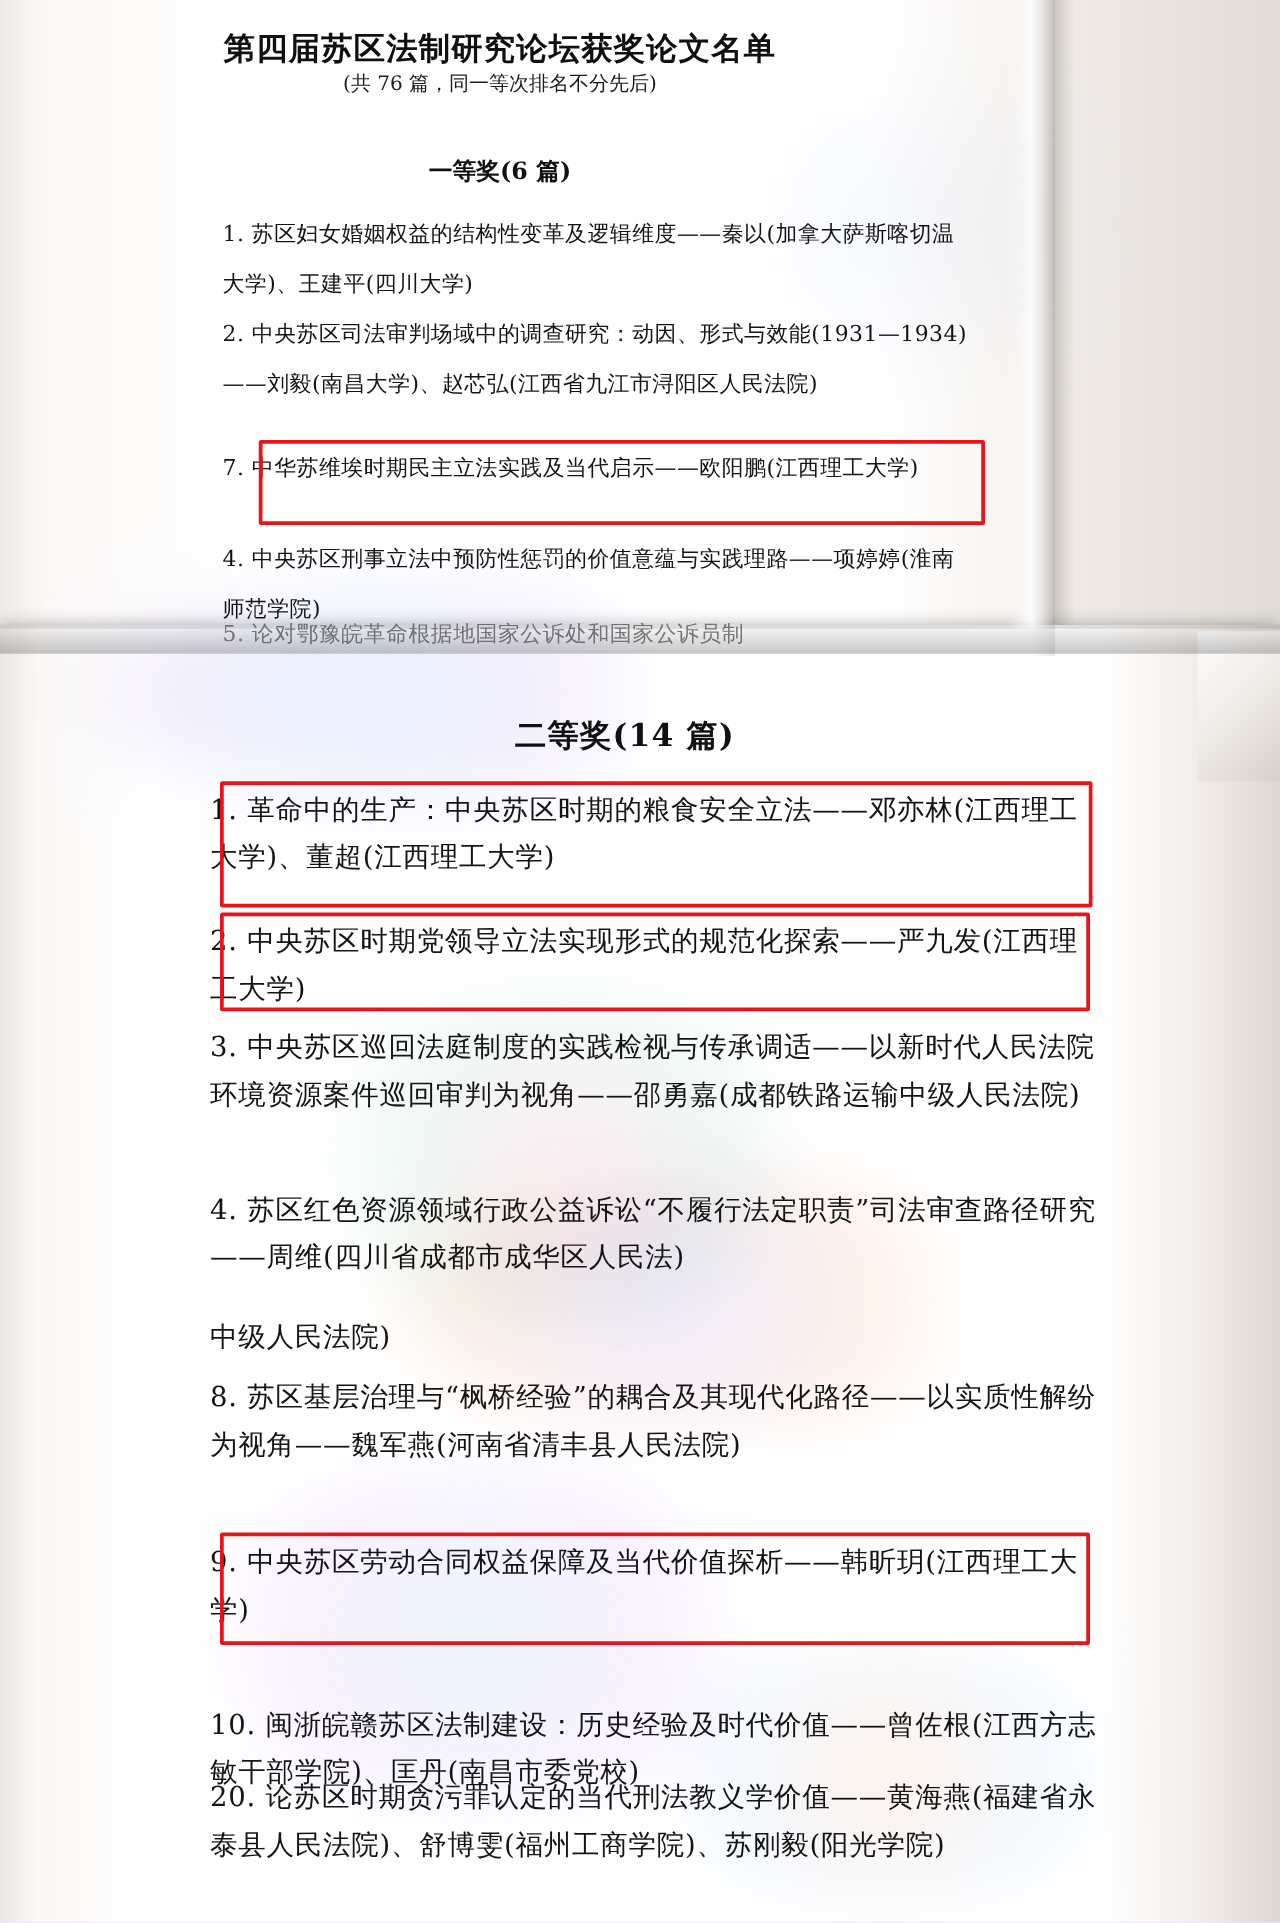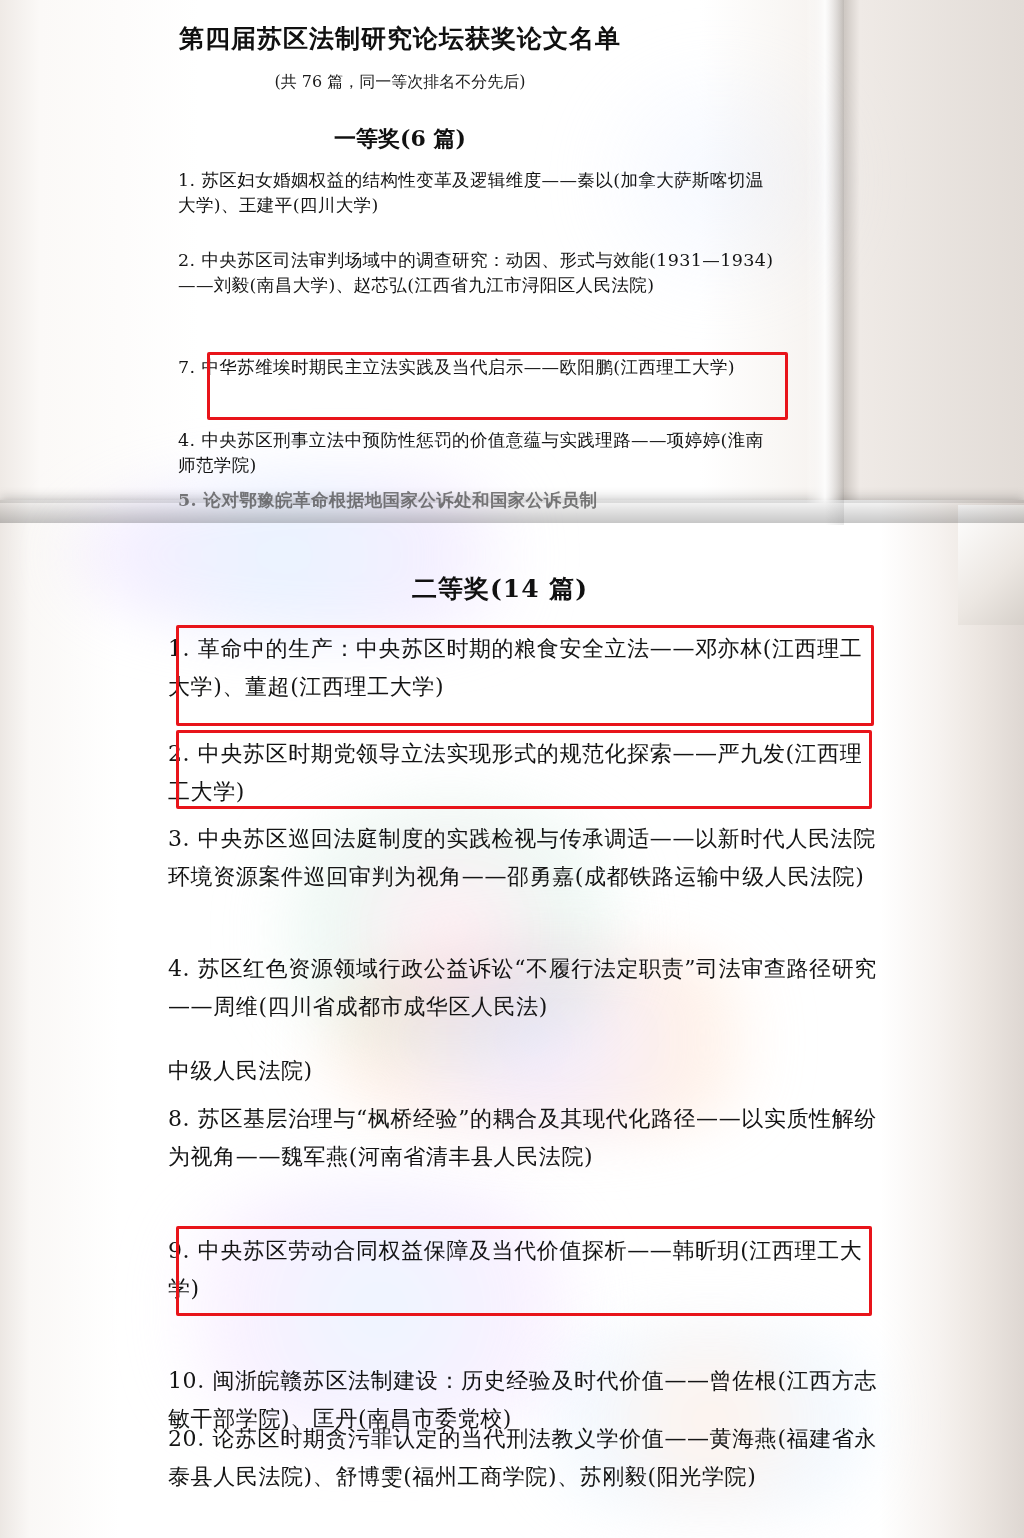--- a/index.html
+++ b/index.html
@@ -76,64 +76,64 @@
     position: absolute;
     left: 0; top: 22px; width: 800px;
     text-align: center;
     font-size: 25px;
     font-weight: bold;
     letter-spacing: 1px;
     color: #101010;
   }
   .doc-subtitle {
     position: absolute;
-    left: 0; top: 72px; width: 800px;
+    left: 0; top: 57px; width: 800px;
     text-align: center;
     font-size: 16px;
     color: #1b1b1b;
   }
   .section-head-1 {
     position: absolute;
     left: 0; top: 124px; width: 800px;
     text-align: center;
-    font-size: 22px;
+    font-size: 19px;
     font-weight: bold;
     color: #111;
   }
   .section-head-2 {
     position: absolute;
     left: 0; top: 572px; width: 1000px;
     text-align: center;
     font-size: 25px;
     font-weight: bold;
     color: #111;
     letter-spacing: 1px;
   }
 
   .entry {
     position: absolute;
     color: #141414;
   }
   .top-entry {
     font-size: 17.5px;
-    line-height: 25px;
+    line-height: 40px;
     letter-spacing: 0.4px;
     left: 178px;
     width: 600px;
   }
 
   .bot-entry {
     font-size: 22px;
     line-height: 38px;
     letter-spacing: 0.6px;
     left: 168px;
     width: 710px;
   }
 
-  .faded { color: #4a4a4a; opacity: 0.72; font-weight: bold; }
+  .faded { color: #4a4a4a; opacity: 0.72; }
 
   
   .clip-line {
     position: absolute;
     left: 168px;
     width: 720px;
     font-size: 22px;
     letter-spacing: 0.6px;
     color: #2d2d2d;
     height: 22px;

